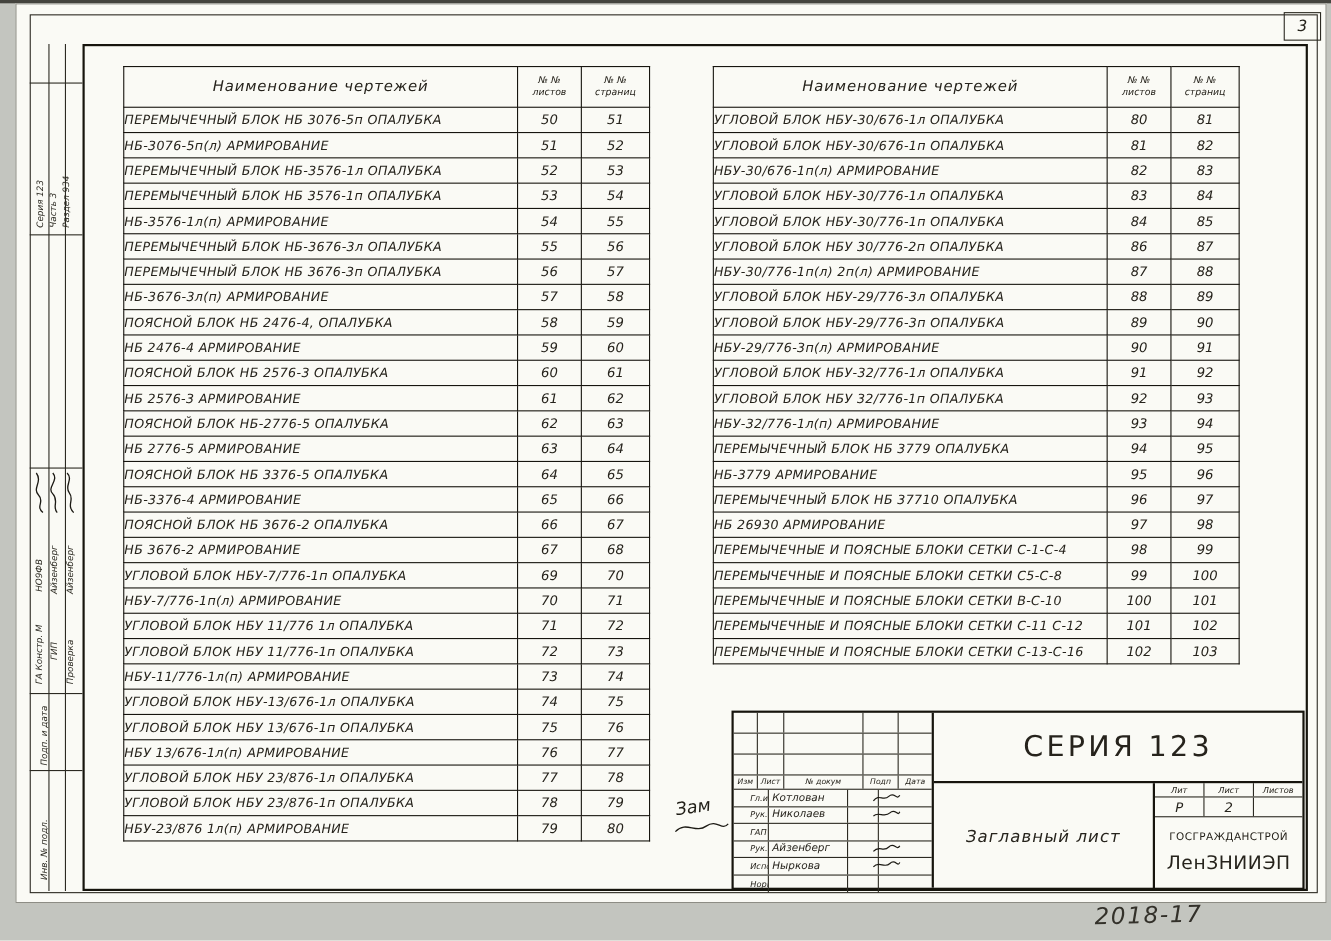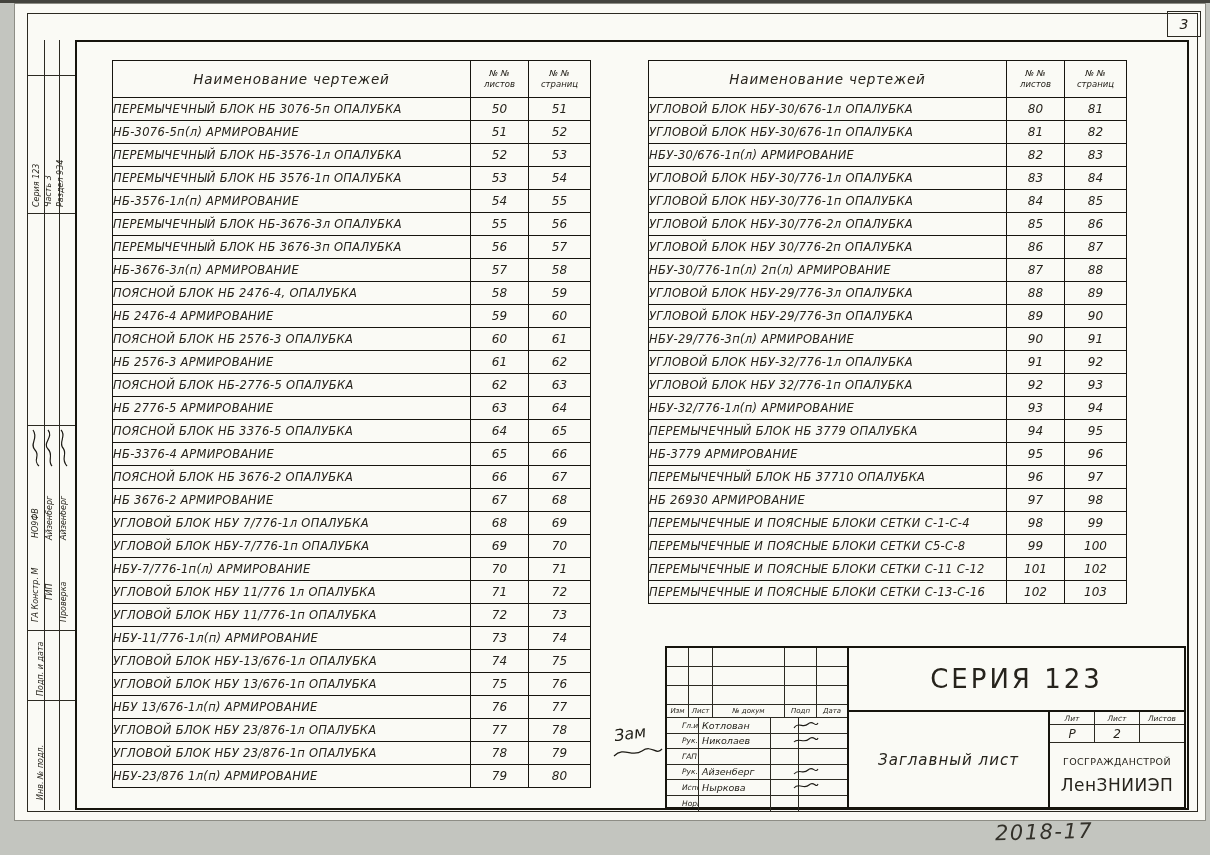--- a/index.html
+++ b/index.html
@@ -249,25 +249,20 @@
         <td class="c-num">66</td>
         <td class="c-num">67</td>
       </tr>
 
       <tr>
         <td class="c-name">НБ 3676-2 АРМИРОВАНИЕ</td>
         <td class="c-num">67</td>
         <td class="c-num">68</td>
       </tr>
 
-      <tr>
-        <td class="c-name">УГЛОВОЙ БЛОК НБУ 7/776-1л ОПАЛУБКА</td>
-        <td class="c-num">68</td>
-        <td class="c-num">69</td>
-      </tr>
 
       <tr>
         <td class="c-name">УГЛОВОЙ БЛОК НБУ-7/776-1п ОПАЛУБКА</td>
         <td class="c-num">69</td>
         <td class="c-num">70</td>
       </tr>
 
       <tr>
         <td class="c-name">НБУ-7/776-1п(л) АРМИРОВАНИЕ</td>
         <td class="c-num">70</td>
@@ -374,25 +369,20 @@
         <td class="c-num">83</td>
         <td class="c-num">84</td>
       </tr>
 
       <tr>
         <td class="c-name">УГЛОВОЙ БЛОК НБУ-30/776-1п ОПАЛУБКА</td>
         <td class="c-num">84</td>
         <td class="c-num">85</td>
       </tr>
 
-      <tr>
-        <td class="c-name">УГЛОВОЙ БЛОК НБУ-30/776-2л ОПАЛУБКА</td>
-        <td class="c-num">85</td>
-        <td class="c-num">86</td>
-      </tr>
 
       <tr>
         <td class="c-name">УГЛОВОЙ БЛОК НБУ 30/776-2п ОПАЛУБКА</td>
         <td class="c-num">86</td>
         <td class="c-num">87</td>
       </tr>
 
       <tr>
         <td class="c-name">НБУ-30/776-1п(л) 2п(л) АРМИРОВАНИЕ</td>
         <td class="c-num">87</td>
@@ -464,20 +454,25 @@
         <td class="c-num">98</td>
         <td class="c-num">99</td>
       </tr>
 
       <tr>
         <td class="c-name">ПЕРЕМЫЧЕЧНЫЕ И ПОЯСНЫЕ БЛОКИ СЕТКИ С5-С-8</td>
         <td class="c-num">99</td>
         <td class="c-num">100</td>
       </tr>
 
+      <tr>
+        <td class="c-name">ПЕРЕМЫЧЕЧНЫЕ И ПОЯСНЫЕ БЛОКИ СЕТКИ В-С-10</td>
+        <td class="c-num">100</td>
+        <td class="c-num">101</td>
+      </tr>
 
       <tr>
         <td class="c-name">ПЕРЕМЫЧЕЧНЫЕ И ПОЯСНЫЕ БЛОКИ СЕТКИ С-11 С-12</td>
         <td class="c-num">101</td>
         <td class="c-num">102</td>
       </tr>
 
       <tr>
         <td class="c-name">ПЕРЕМЫЧЕЧНЫЕ И ПОЯСНЫЕ БЛОКИ СЕТКИ С-13-С-16</td>
         <td class="c-num">102</td>

